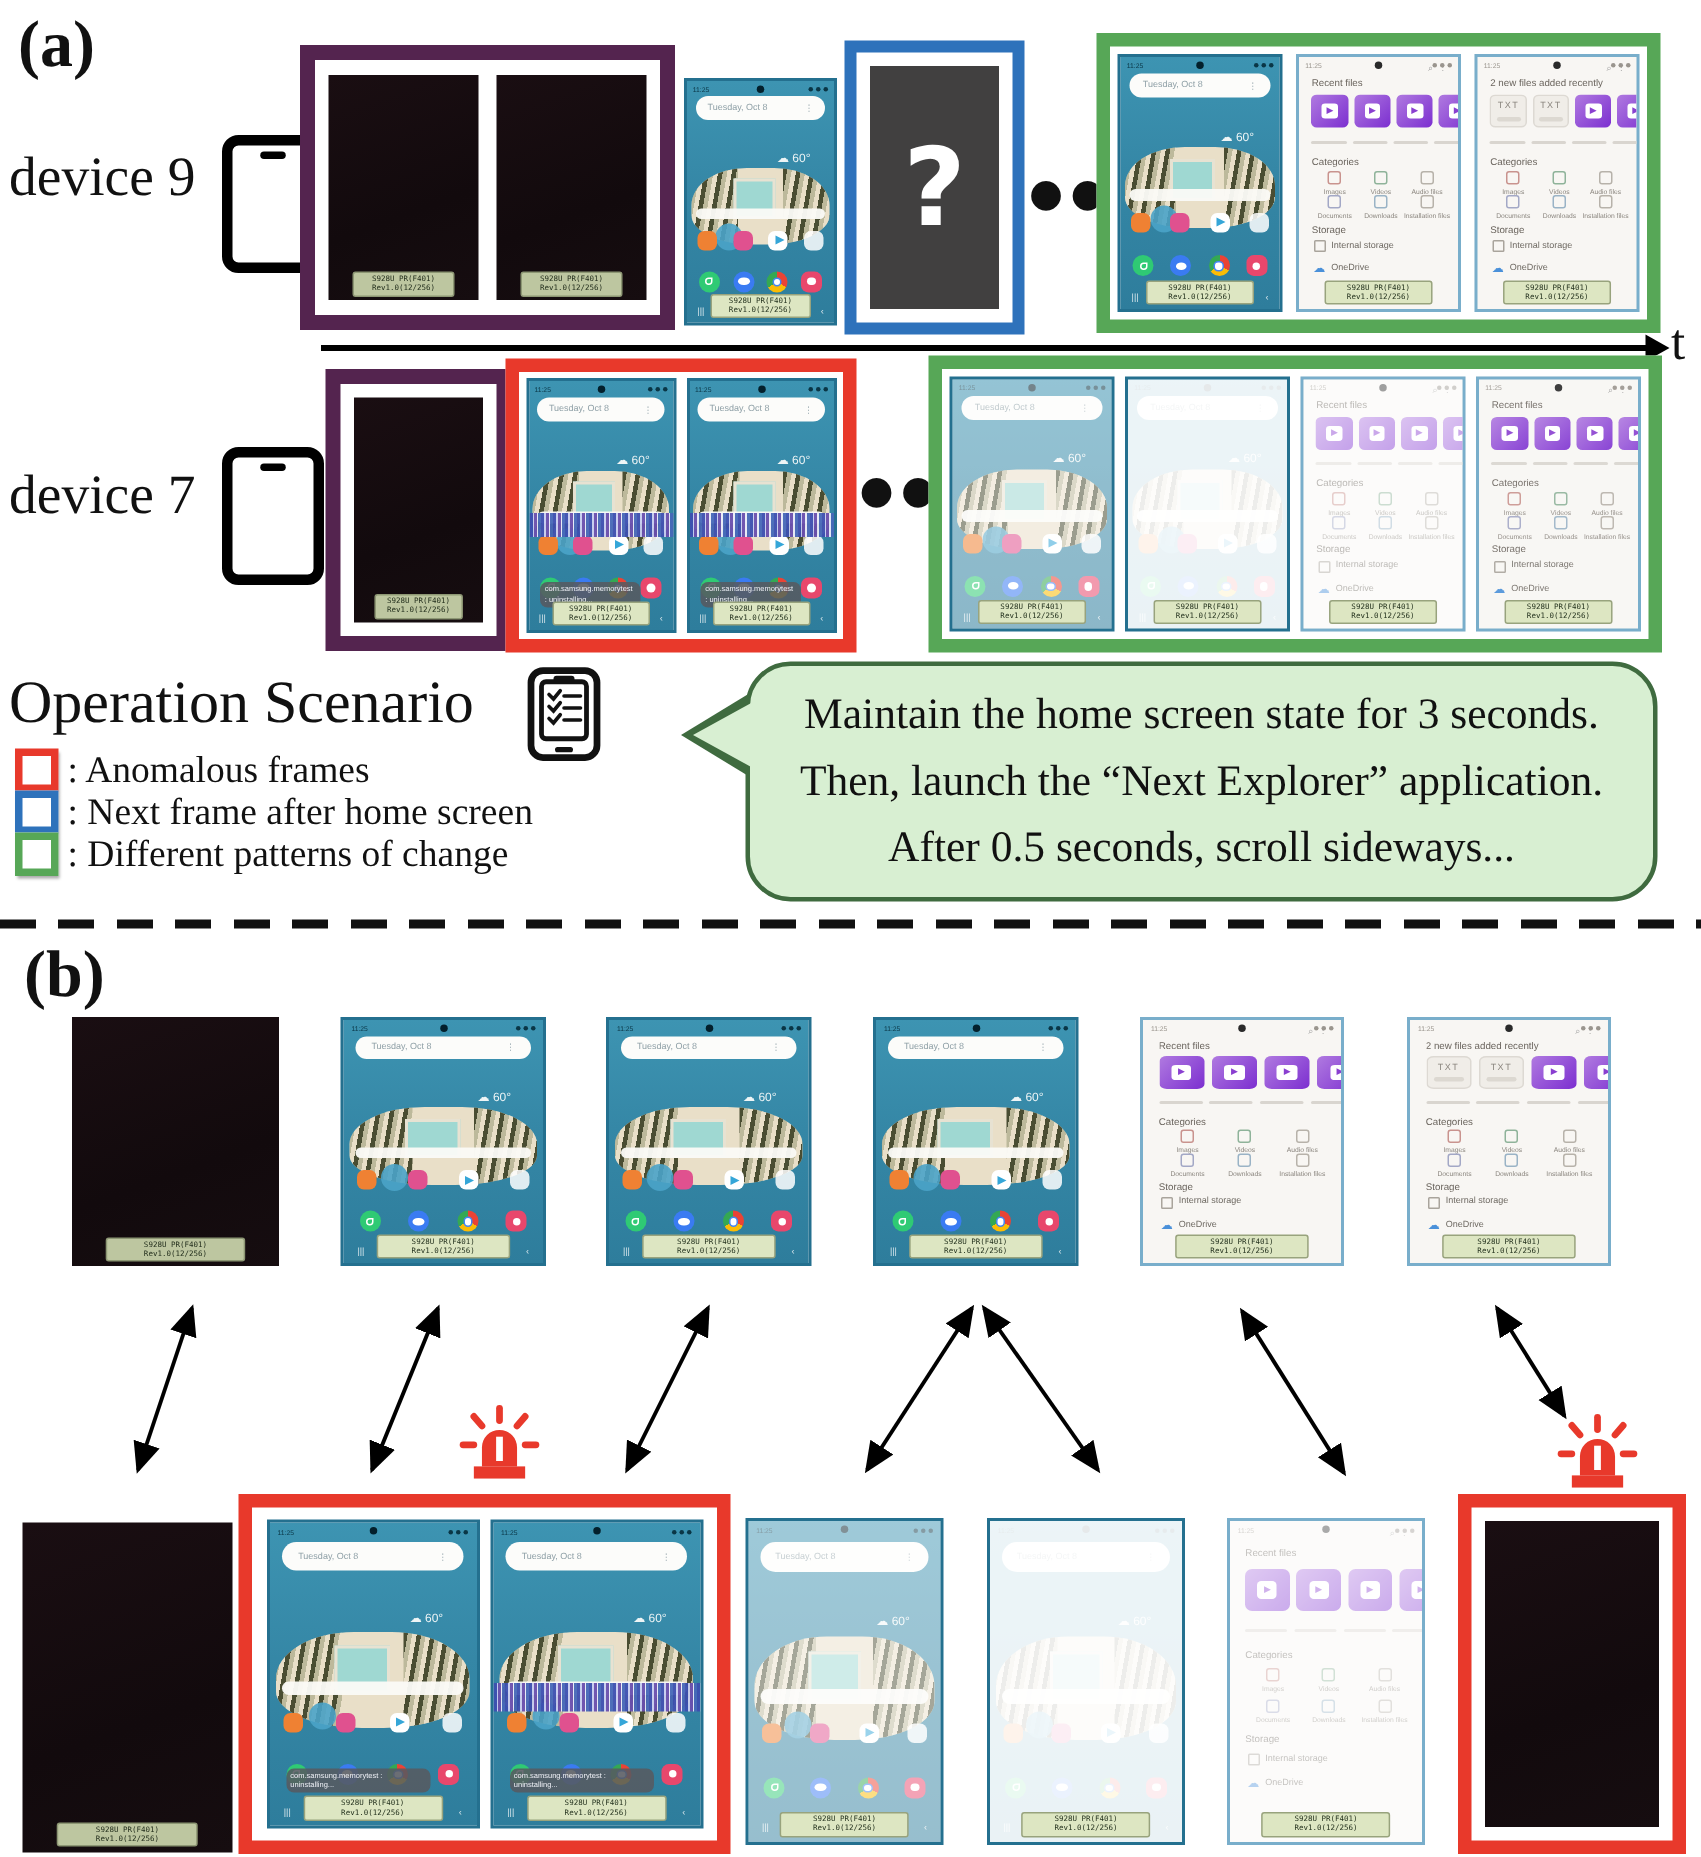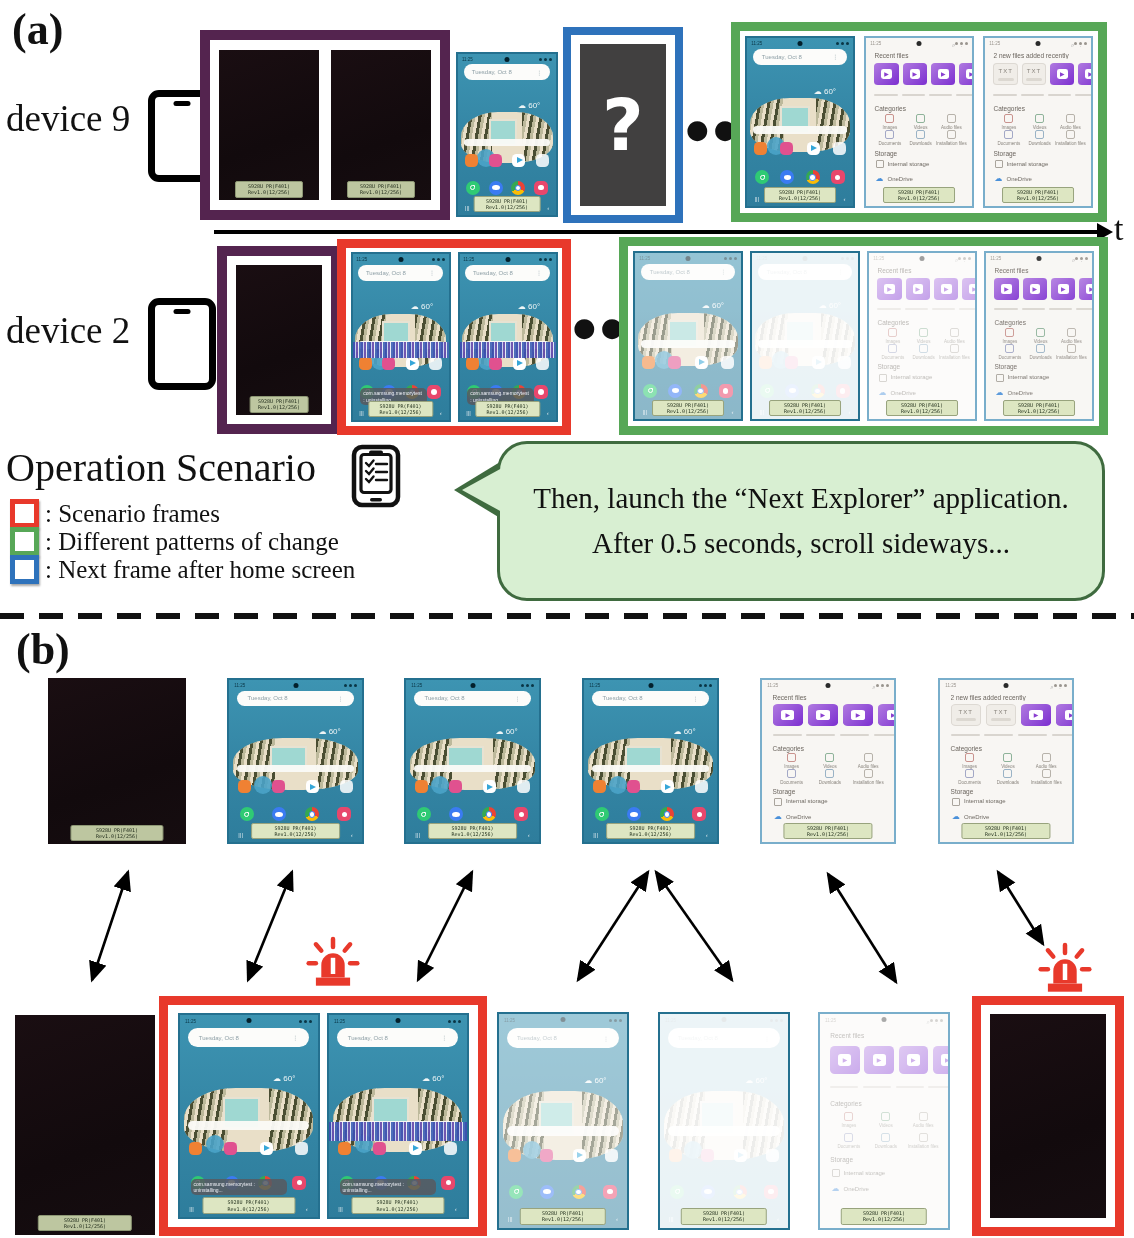--- a/index.html
+++ b/index.html
@@ -431,21 +431,21 @@
             <div>S928U PR(F401)</div>
             <div>Rev1.0(12/256)</div>
           </div>
         </div>
       </div>
   </div>
 
   <div class="timeline"></div>
   <div class="abs t-label" style="left:1114px;top:212px;">t</div>
 
-  <div class="abs device-label" style="left:6px;top:312px;">device 2</div>
+  <div class="abs device-label" style="left:6px;top:312px;">device 7</div>
   <div class="phone-outline" style="left:148px;top:298px;"></div>
 
   <div class="frame-box box-purple" style="left: 217px; top: 246px; width: 124px; height: 188px; padding: 9px; border-color: rgb(84, 36, 79);">
     <div class="slot" style="width:100%;height:100%;">
         <div class="phone-screen screen-black">
           <div class="sp-label">
             <div>S928U PR(F401)</div>
             <div>Rev1.0(12/256)</div>
           </div>
         </div>
@@ -815,35 +815,36 @@
       <path d="M17 27 l3 3 l4.5 -5.5"></path>
         <line x1="27" y1="28" x2="38" y2="28"></line>
       <path d="M17 35 l3 3 l4.5 -5.5"></path>
         <line x1="27" y1="36" x2="38" y2="36"></line>
     </g>
   </svg>
 
   <div class="legend">
     <div class="legend-row">
       <span class="legend-box" style="border-color: rgb(232, 57, 43);"></span>
-      <span class="legend-text">: Scenario frames</span>
+      <span class="legend-text">: Anomalous frames</span>
+    </div>
+    <div class="legend-row">
+      <span class="legend-box" style="border-color: rgb(46, 114, 187);"></span>
+      <span class="legend-text">: Next frame after home screen</span>
     </div>
     <div class="legend-row">
       <span class="legend-box" style="border-color: rgb(87, 167, 87);"></span>
       <span class="legend-text">: Different patterns of change</span>
     </div>
-    <div class="legend-row">
-      <span class="legend-box" style="border-color: rgb(46, 114, 187);"></span>
-      <span class="legend-text">: Next frame after home screen</span>
-    </div>
   </div>
 
   <div class="bubble">
     <div class="bubble-ptr-outer"></div>
     <div class="bubble-ptr-inner"></div>
+    <div class="bubble-line">Maintain the home screen state for 3 seconds.</div>
     <div class="bubble-line">Then, launch the “Next Explorer” application.</div>
     <div class="bubble-line">After 0.5 seconds, scroll sideways...</div>
   </div>
 
   <div class="dashed-divider"></div>
 
   <div class="abs panel-label" style="left:16px;top:628px;">(b)</div>
 
   <div class="slot-abs" style="left:48px;top:678px;width:138px;height:166px;">
       <div class="phone-screen screen-black">

